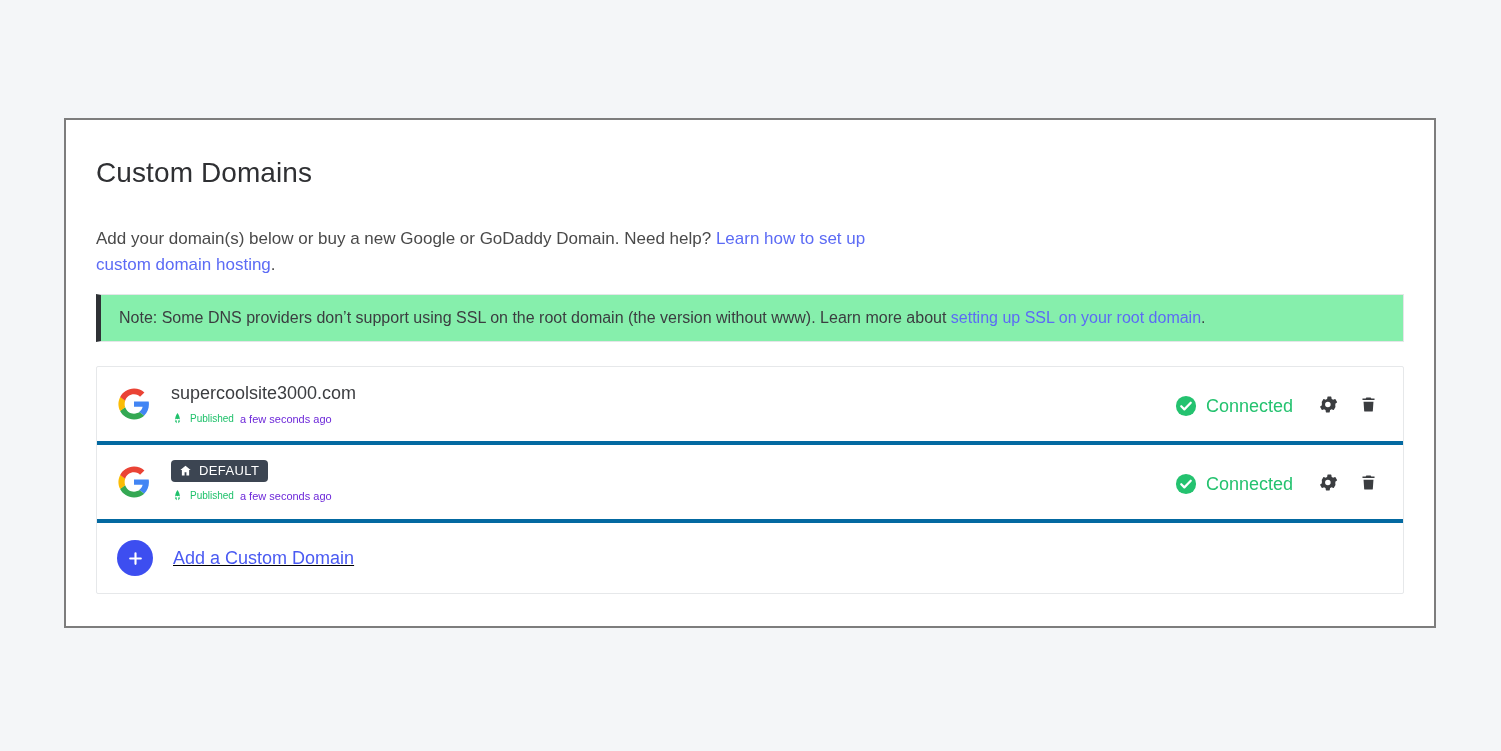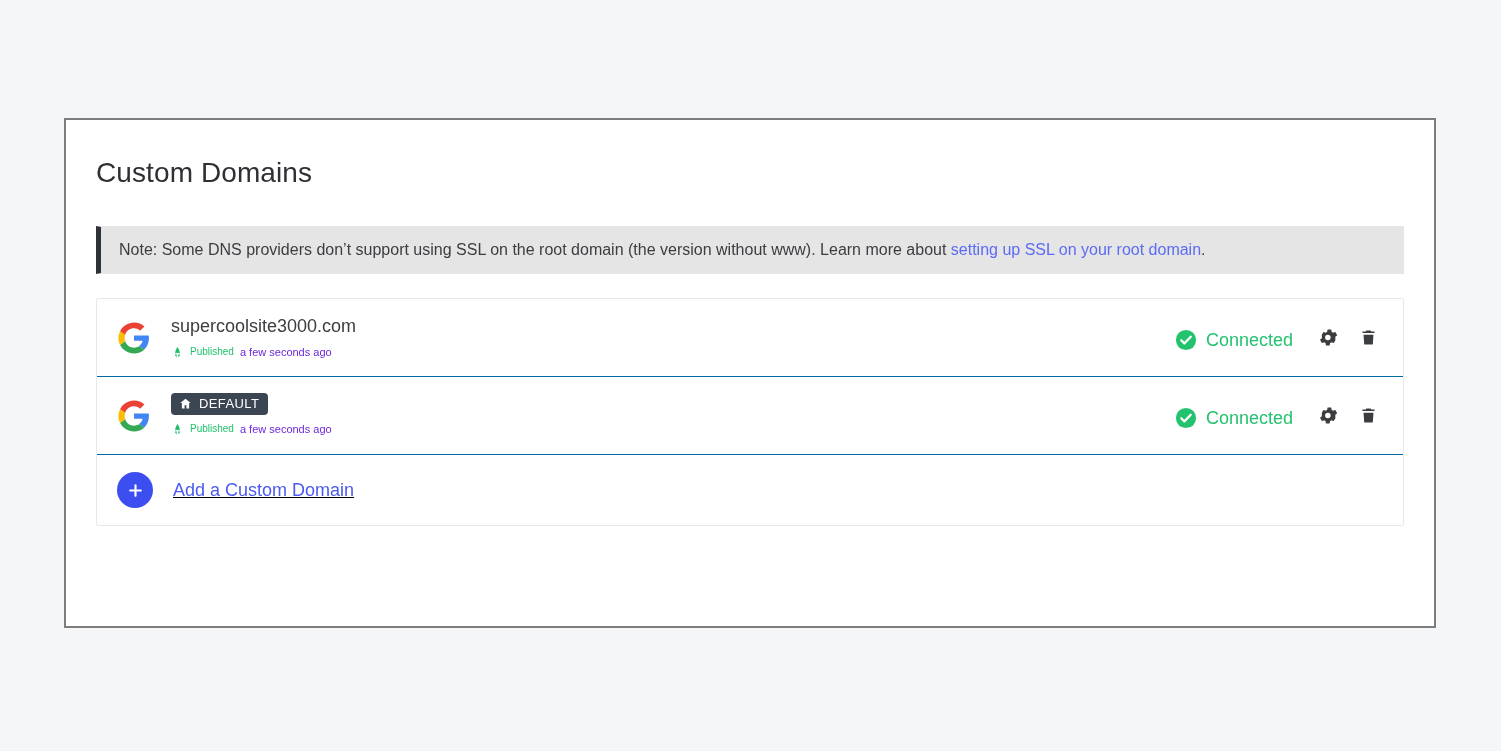--- a/index.html
+++ b/index.html
@@ -58,21 +58,21 @@
     text-decoration: none;
     cursor: pointer;
   }
 
   
   .note-box {
     position: relative;
     box-sizing: border-box;
     border: 1px solid #e4e6e8;
     border-left: 5px solid #2e3135;
-    background: #e5e5e5;
+    background: #86efac;
     padding: 12px 33px 12px 18px;
     margin: 0 0 24px 0;
     height: 48px;
     display: flex;
   }
   .note-text {
     font-size: 16px;
     line-height: 22px;
     color: #3b3d40;
     white-space: nowrap;
@@ -83,21 +83,21 @@
     border: 1px solid #e6e8ea;
     border-radius: 2px;
     background: #fff;
   }
   .domain-row {
     display: flex;
     align-items: center;
     box-sizing: border-box;
     height: 78px;
     padding: 0 22px 0 20px;
-    border-bottom: 1px solid #0369a1;
+    border-bottom: 4px solid #0369a1;
   }
   .domain-row:last-child { border-bottom: none; }
 
   
   .g-logo {
     flex: 0 0 auto;
     width: 34px;
     height: 34px;
     margin-right: 20px;
     display: block;
@@ -209,20 +209,21 @@
 </head>
 <body>
 
 <div class="page">
 
   <div class="card">
     <div class="card-inner">
 
       <h1 class="page-title">Custom Domains</h1>
 
+      <p class="description"><span>Add your domain(s) below or buy a new Google or GoDaddy Domain. Need help? </span><a class="link" href="#">Learn how to set up custom domain hosting</a><span>.</span></p>
 
       <div class="note-box">
         <div class="note-text"><span>Note: Some DNS providers don’t support using SSL on the root domain (the version without www). Learn more about </span><a class="link" href="#">setting up SSL on your root domain</a><span>.</span></div>
       </div>
 
       <div class="domain-list">
 
         <div class="domain-row">
           <svg class="g-logo" viewBox="0 0 48 48">
             <path fill="#4285F4" d="M45.1 24.5c0-1.6-.1-2.8-.4-4.1H24v7.5h12.1c-.2 2-1.6 5-4.5 7l-.1.3 6.5 5 .5.1c4.1-3.8 6.6-9.4 6.6-15.8z"></path>

